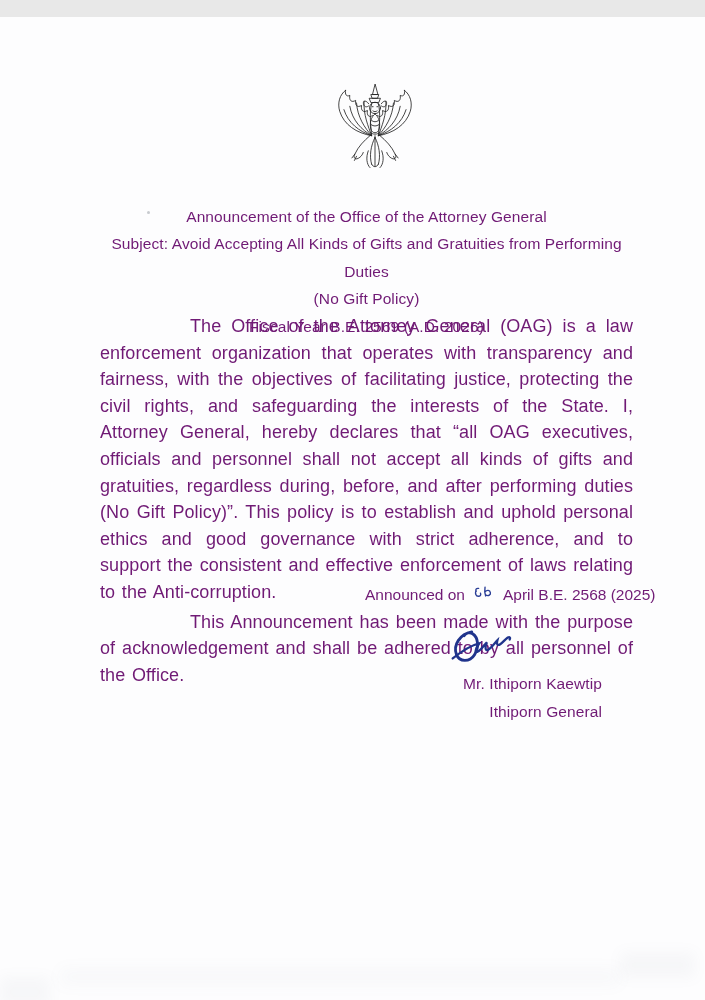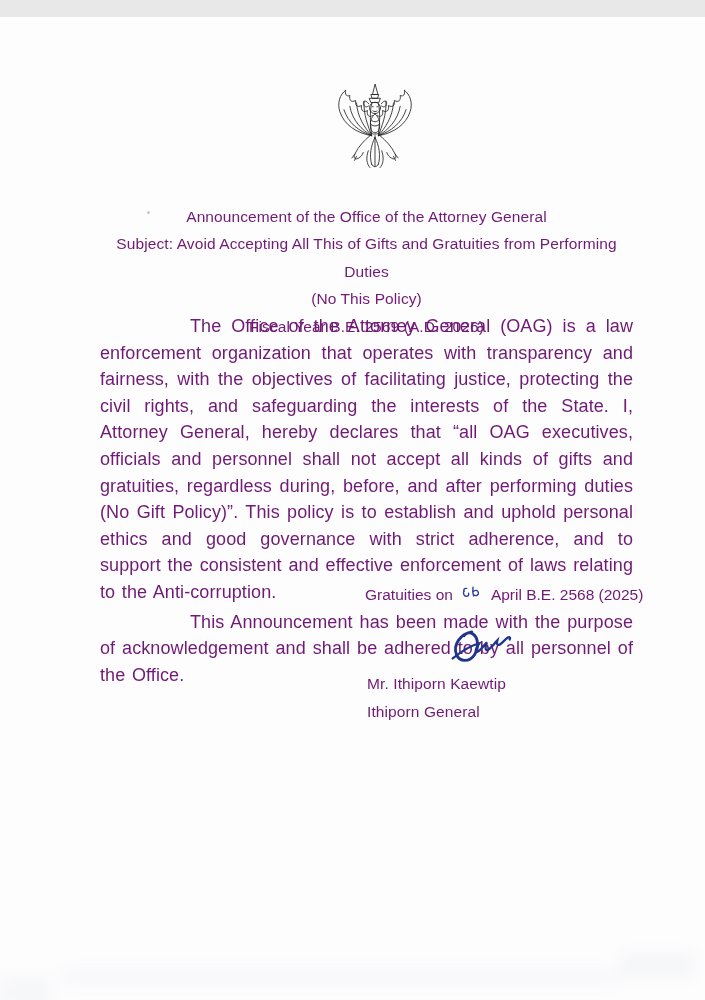--- a/index.html
+++ b/index.html
@@ -39,21 +39,21 @@
   }
   .announced .day{
     display:inline-block;width:22px;height:15px;
     margin:0 8px -2px 8px;
   }
   
   .signature{position:absolute;left:447px;top:609px;width:76px;height:44px;}
   .signature svg{width:100%;height:100%;}
   .signoff{
     position:absolute;left:367px;top:653px;width:235px;
-    text-align:left;font-size:15.5px;line-height:28px;letter-spacing:.1px;
+    text-align:right;font-size:15.5px;line-height:28px;letter-spacing:.1px;
   }
   .signoff span{display:block;}
   
   .speck{position:absolute;left:147px;top:194px;width:3px;height:3px;
     border-radius:50%;background:#9aa0a8;opacity:.55;}
   .scan-edge{
     position:absolute;bottom:0;left:18px;right:0;height:4px;
     background:linear-gradient(90deg,#2e2c2a 0%,#4a423b 18%,#6b6157 45%,#55514b 68%,#8c8c8c 100%);
     opacity:.88;border-top-left-radius:2px;
   }
@@ -98,32 +98,32 @@
       <path d="M44,58 C47,61 53,61 56,58"></path>
       <path d="M50,62 L50,98"></path>
       <path d="M50,64 C45,74 43,86 46,96"></path>
       <path d="M50,64 C55,74 57,86 54,96"></path>
       <path d="M46,96 C48,100 52,100 54,96"></path>
     </svg>
   </div>
 
   <div class="header">
     <span>Announcement of the Office of the Attorney General</span>
-    <span>Subject: Avoid Accepting All This of Gifts and Gratuities from Performing Duties</span>
-    <span>(No This Policy)</span>
+    <span>Subject: Avoid Accepting All Kinds of Gifts and Gratuities from Performing Duties</span>
+    <span>(No Gift Policy)</span>
     <span>Fiscal Year B.E. 2569 (A.D. 2026)</span>
   </div>
 
   <div class="bodytext">
     <p>The Office of the Attorney General (OAG) is a law enforcement organization that operates with transparency and fairness, with the objectives of facilitating justice, protecting the civil rights, and safeguarding the interests of the State. I, Attorney General, hereby declares that “all OAG executives, officials and personnel shall not accept all kinds of gifts and gratuities, regardless during, before, and after performing duties (No Gift Policy)”. This policy is to establish and uphold personal ethics and good governance with strict adherence, and to support the consistent and effective enforcement of laws relating to the Anti-corruption.</p>
     <p>This Announcement has been made with the purpose of acknowledgement and shall be adhered to by all personnel of the Office.</p>
   </div>
 
   <div class="announced">
-    <span>Gratuities on</span><span class="day" aria-label="๒๖">
+    <span>Announced on</span><span class="day" aria-label="๒๖">
       <svg viewBox="0 0 24 15" fill="none" stroke="#2a3e96" stroke-width="1.5" stroke-linecap="round">
         <g transform="rotate(-4 12 8)">
           <path d="M6.5,2.2 C3.8,1.6 2.6,3.4 3.8,5 M3.4,4.4 C2.2,7.4 2.8,10.6 5.6,10.8 C7.8,11 8.8,9.2 8.2,7.6"></path>
           <path d="M13.6,1.4 C12.8,4.6 12.8,8.4 13.6,11 M13.6,6.2 C15.4,4.2 18.6,4.8 19,7.6 C19.4,10.2 16.6,11.6 14.2,10.2"></path>
         </g>
       </svg>
     </span><span>April B.E. 2568 (2025)</span>
   </div>
 
   <div class="signature" aria-label="Attorney General signature (blue ink)">

